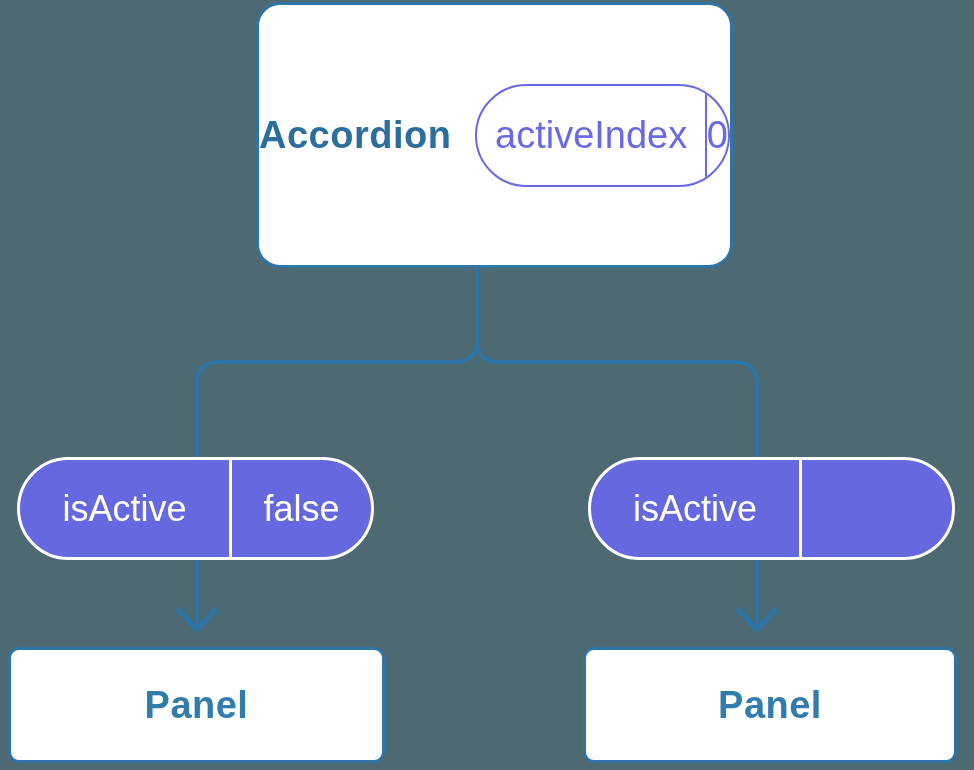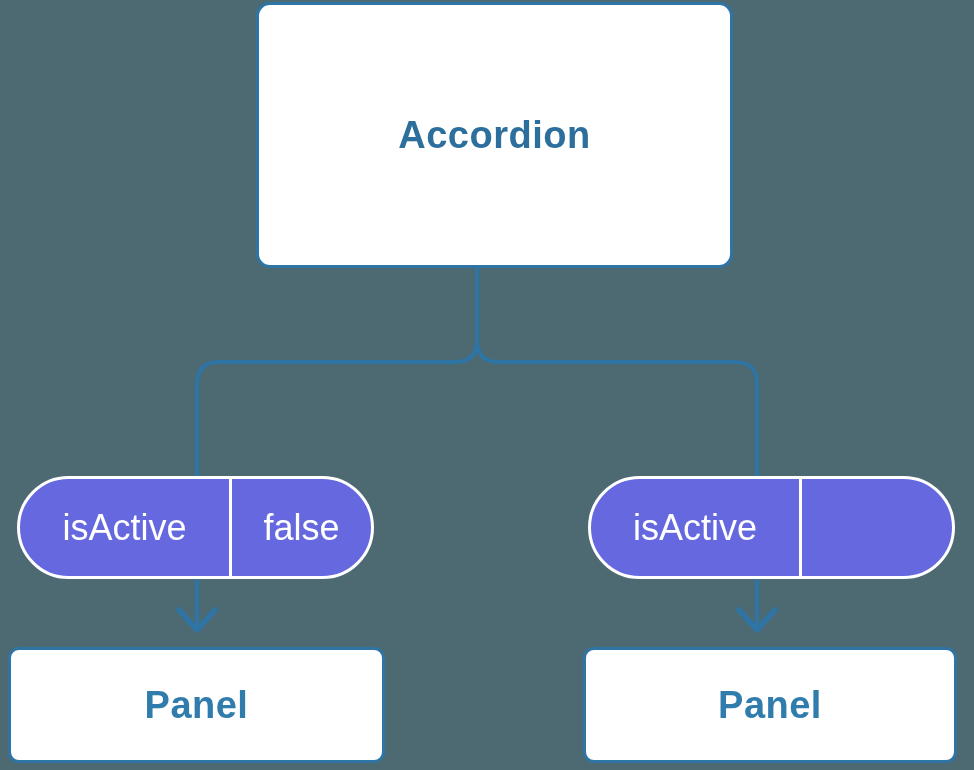--- a/index.html
+++ b/index.html
@@ -28,21 +28,21 @@
     z-index: 2;
     display: flex;
     align-items: center;
     justify-content: center;
   }
   .root-card {
     left: 256px;
     top: 2px;
     width: 477px;
     height: 266px;
-    border-radius: 14px;
+    border-radius: 24px;
     gap: 24px;
   }
   .card-title {
     font-size: 38px;
     font-weight: 700;
     color: var(--title-text, #2d6f9c);
     letter-spacing: 0.5px;
   }
   .state-pill {
     width: 372px;
@@ -68,21 +68,21 @@
   .state-pill .value-cell {
     flex: 1;
     display: flex;
     align-items: center;
     justify-content: center;
     font-size: 38px;
     color: var(--pill-accent, #6a68e2);
   }
   .prop-pill {
     position: absolute;
-    top: 476px;
+    top: 457px;
     height: 103px;
     box-sizing: border-box;
     background: var(--pill-fill, #6568de);
     border: 3px solid #ffffff;
     border-radius: 52px;
     display: flex;
     align-items: stretch;
     overflow: hidden;
     z-index: 2;
     color: #ffffff;
@@ -126,20 +126,24 @@
 
   <svg class="connectors" width="974" height="770" viewBox="0 0 974 770" fill="none">
     <path d="M477 266 L477 340 Q477 362 455 362 L219 362 Q197 362 197 384 L197 628" stroke-width="4" fill="none" stroke="#2e75a6"></path>
     <path d="M477 266 L477 340 Q477 362 499 362 L735 362 Q757 362 757 384 L757 628" stroke-width="4" fill="none" stroke="#2e75a6"></path>
     <path d="M179 610 L197 630 L215 610" stroke-width="5.5" stroke-linecap="round" stroke-linejoin="round" fill="none" stroke="#2e75a6"></path>
     <path d="M739 610 L757 630 L775 610" stroke-width="5.5" stroke-linecap="round" stroke-linejoin="round" fill="none" stroke="#2e75a6"></path>
   </svg>
 
   <div class="card root-card">
     <div class="card-title">Accordion</div>
+    <div class="state-pill">
+      <div class="name-cell">activeIndex</div>
+      <div class="value-cell">0</div>
+    </div>
   </div>
 
   <div class="prop-pill left">
     <div class="name-cell">isActive</div>
     <div class="value-cell">false</div>
   </div>
 
   <div class="prop-pill right">
     <div class="name-cell">isActive</div>
   </div>

